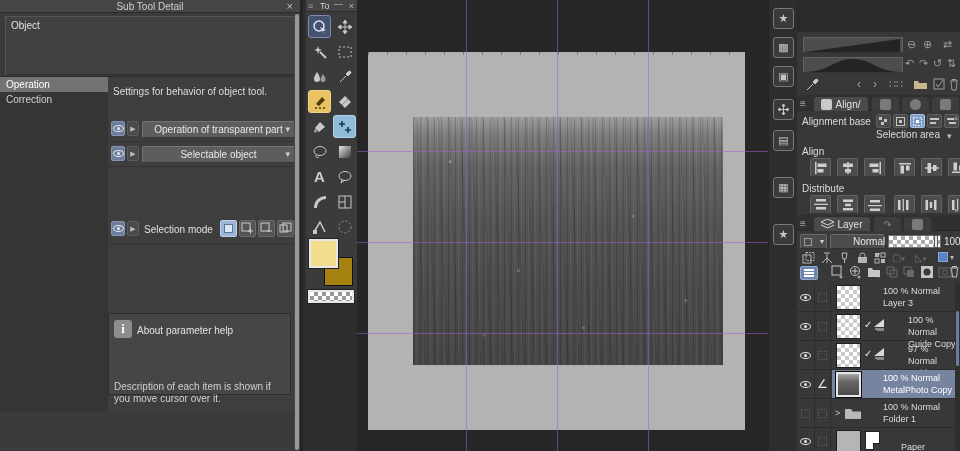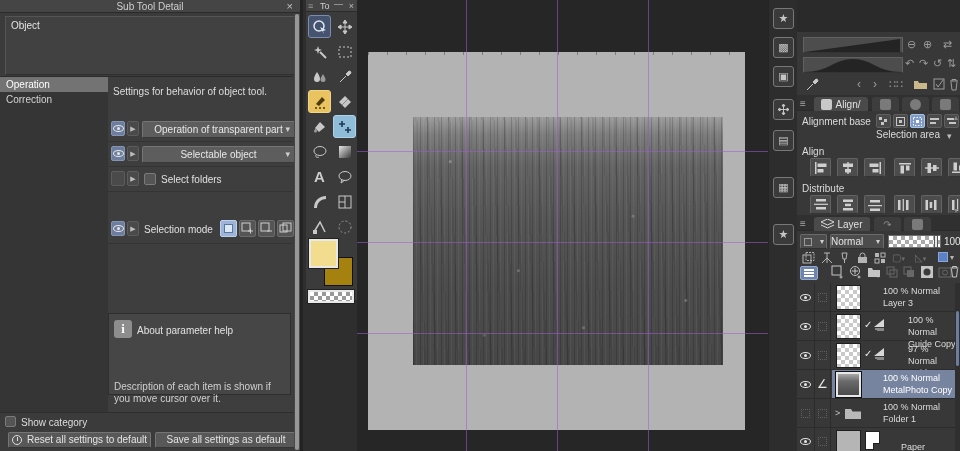--- a/index.html
+++ b/index.html
@@ -181,26 +181,20 @@
         <span class="eyebtn">
             <span class="eye"></span>
           </span>
         <span class="arrbtn">▶</span>
         <span class="dropdown">
           <span>Selectable object</span>
           <span class="chev">▾</span>
         </span>
       </div>
 
-      <div class="srow" style="top:90px">
-        <span class="eyebtn off"></span>
-        <span class="arrbtn">▶</span>
-        <span class="cbx"></span>
-        <span class="cblabel">Select folders</span>
-      </div>
 
 
       <div class="srow" style="top:140px;height:27px">
         <span class="eyebtn">
             <span class="eye"></span>
           </span>
         <span class="arrbtn">▶</span>
         <span class="cblabel" style="left:36px">Selection mode</span>
         <span class="selmode-ic sel" style="left:112px">
           <span style="width:9px;height:9px;background:#dce8f5;border:1px solid #5a789c"></span>
@@ -226,30 +220,20 @@
         <span style="position:absolute;left:187px;top:7px;color:#cfcfcf;font-size:9px">▾</span>
       </div>
 
       <div class="helpbox">
         <span class="infoicon">i</span>
         <span class="helptitle">About parameter help</span>
         <div class="helpbody">Description of each item is shown if you move cursor over it.</div>
       </div>
     </div>
 
-    <div class="bottombar">
-      <span class="showcat-cbx"></span>
-      <span class="showcat-lbl">Show category</span>
-      <div class="bigbtn" style="left:8px;width:143px">
-        <span class="resetic"></span><span>Reset all settings to default</span>
-      </div>
-      <div class="bigbtn" style="left:155px;width:142px">
-        <span>Save all settings as default</span>
-      </div>
-    </div>
     <div class="scrollv">
         <div class="thumb"></div>
       </div>
   </div>
 
   <div id="toolpal" class="abs">
     <div class="titlebar">
       <span style="position:absolute;left:2px;color:#9a9a9a">≡</span>
       <span>To</span>
       <span style="position:absolute;right:14px;top:-2px;color:#bbb">—</span>
@@ -598,21 +582,21 @@
         </div>
       <div class="tab" style="left:107px;width:27px">
           <span class="tabicon"></span>
         </div>
     </div>
 
     <div class="combo" style="left:3px;top:234px;width:27px;height:15px">
       <span style="position:absolute;left:3px;top:3px;width:8px;height:8px;border:1px solid #9a9a9a"></span>
       <span style="position:absolute;right:2px;font-size:8px;color:#cfcfcf">▾</span>
     </div>
-    <div class="combo" style="left:33px;top:234px;width:54px;height:15px;padding-left:0">
+    <div class="combo" style="left:33px;top:234px;width:54px;height:15px;padding-left:22px">
       <span>Normal</span>
       <span style="position:absolute;right:3px;font-size:8px;color:#cfcfcf">▾</span>
     </div>
     <div class="opac-slider" style="left:91px;top:235px;width:53px">
       <span class="opac-handle"></span>
     </div>
     <span class="abs" style="left:147px;top:236px;color:#e5e5e5">100</span>
 
     <svg class="abs" style="left:5px;top:252px" width="13" height="12" viewBox="0 0 13 12">
         <rect x="1" y="3" width="8" height="8" fill="none" stroke="#b5b5b5"></rect>

